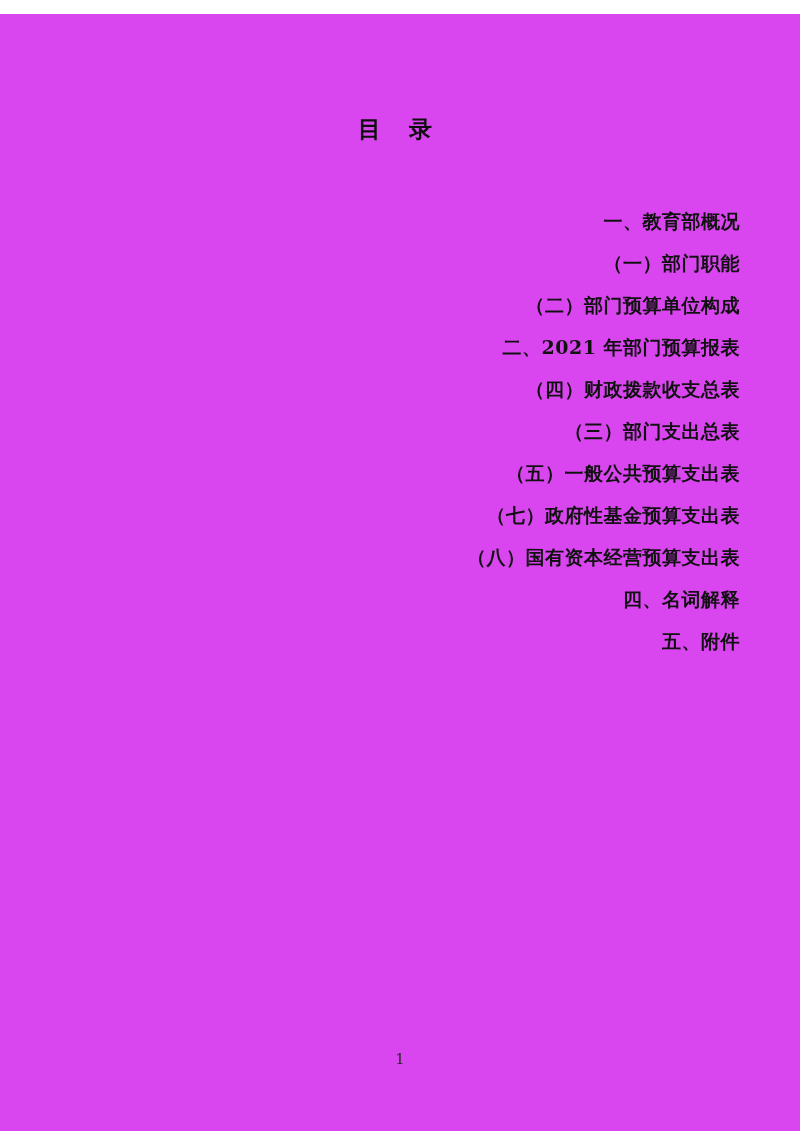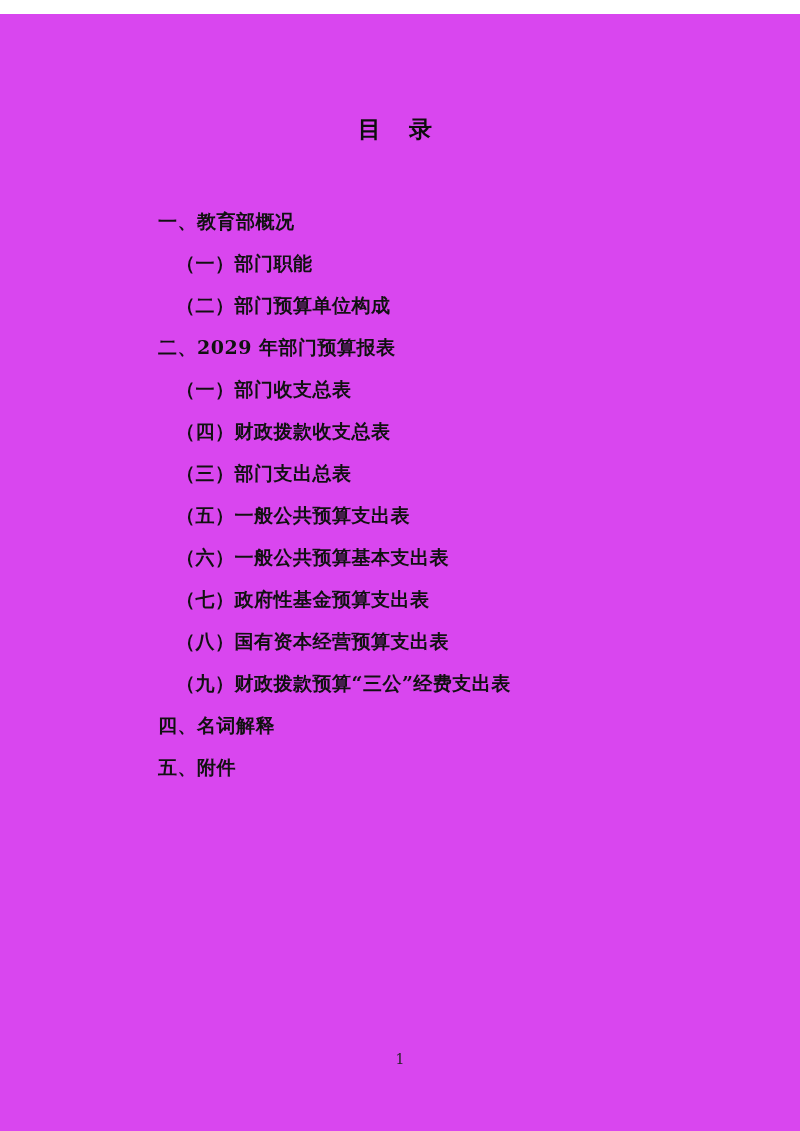--- a/index.html
+++ b/index.html
@@ -31,20 +31,21 @@
     color: #0d0d0d;
   }
   .toc {
     margin: 0;
     padding: 0;
     list-style: none;
     position: absolute;
     top: 186px;
     left: 158px;
     right: 60px;
+    text-align: right;
   }
   .toc-entry {
     font-size: 19px;
     line-height: 42px;
     color: #111111;
     white-space: nowrap;
   }
   .toc-entry.level-1 {
     font-weight: 700;
     padding-left: 0;
@@ -70,28 +71,25 @@
 <body>
 
 <div class="page">
 
   <h1 class="doc-title">目 录</h1>
 
   <ul class="toc" id="toc-list">
       <li class="toc-entry level-1">一、教育部概况</li>
       <li class="toc-entry level-2">（一）部门职能</li>
       <li class="toc-entry level-2">（二）部门预算单位构成</li>
-      <li class="toc-entry level-1">二、2029 年部门预算报表</li>
-      <li class="toc-entry level-2">（一）部门收支总表</li>
+      <li class="toc-entry level-1">二、2021 年部门预算报表</li>
       <li class="toc-entry level-2">（四）财政拨款收支总表</li>
       <li class="toc-entry level-2">（三）部门支出总表</li>
       <li class="toc-entry level-2">（五）一般公共预算支出表</li>
-      <li class="toc-entry level-2">（六）一般公共预算基本支出表</li>
       <li class="toc-entry level-2">（七）政府性基金预算支出表</li>
       <li class="toc-entry level-2">（八）国有资本经营预算支出表</li>
-      <li class="toc-entry level-2">（九）财政拨款预算“三公”经费支出表</li>
       <li class="toc-entry level-1">四、名词解释</li>
       <li class="toc-entry level-1">五、附件</li>
     </ul>
 
   <div class="page-number">1</div>
 
 </div>
 
 </body></html>

